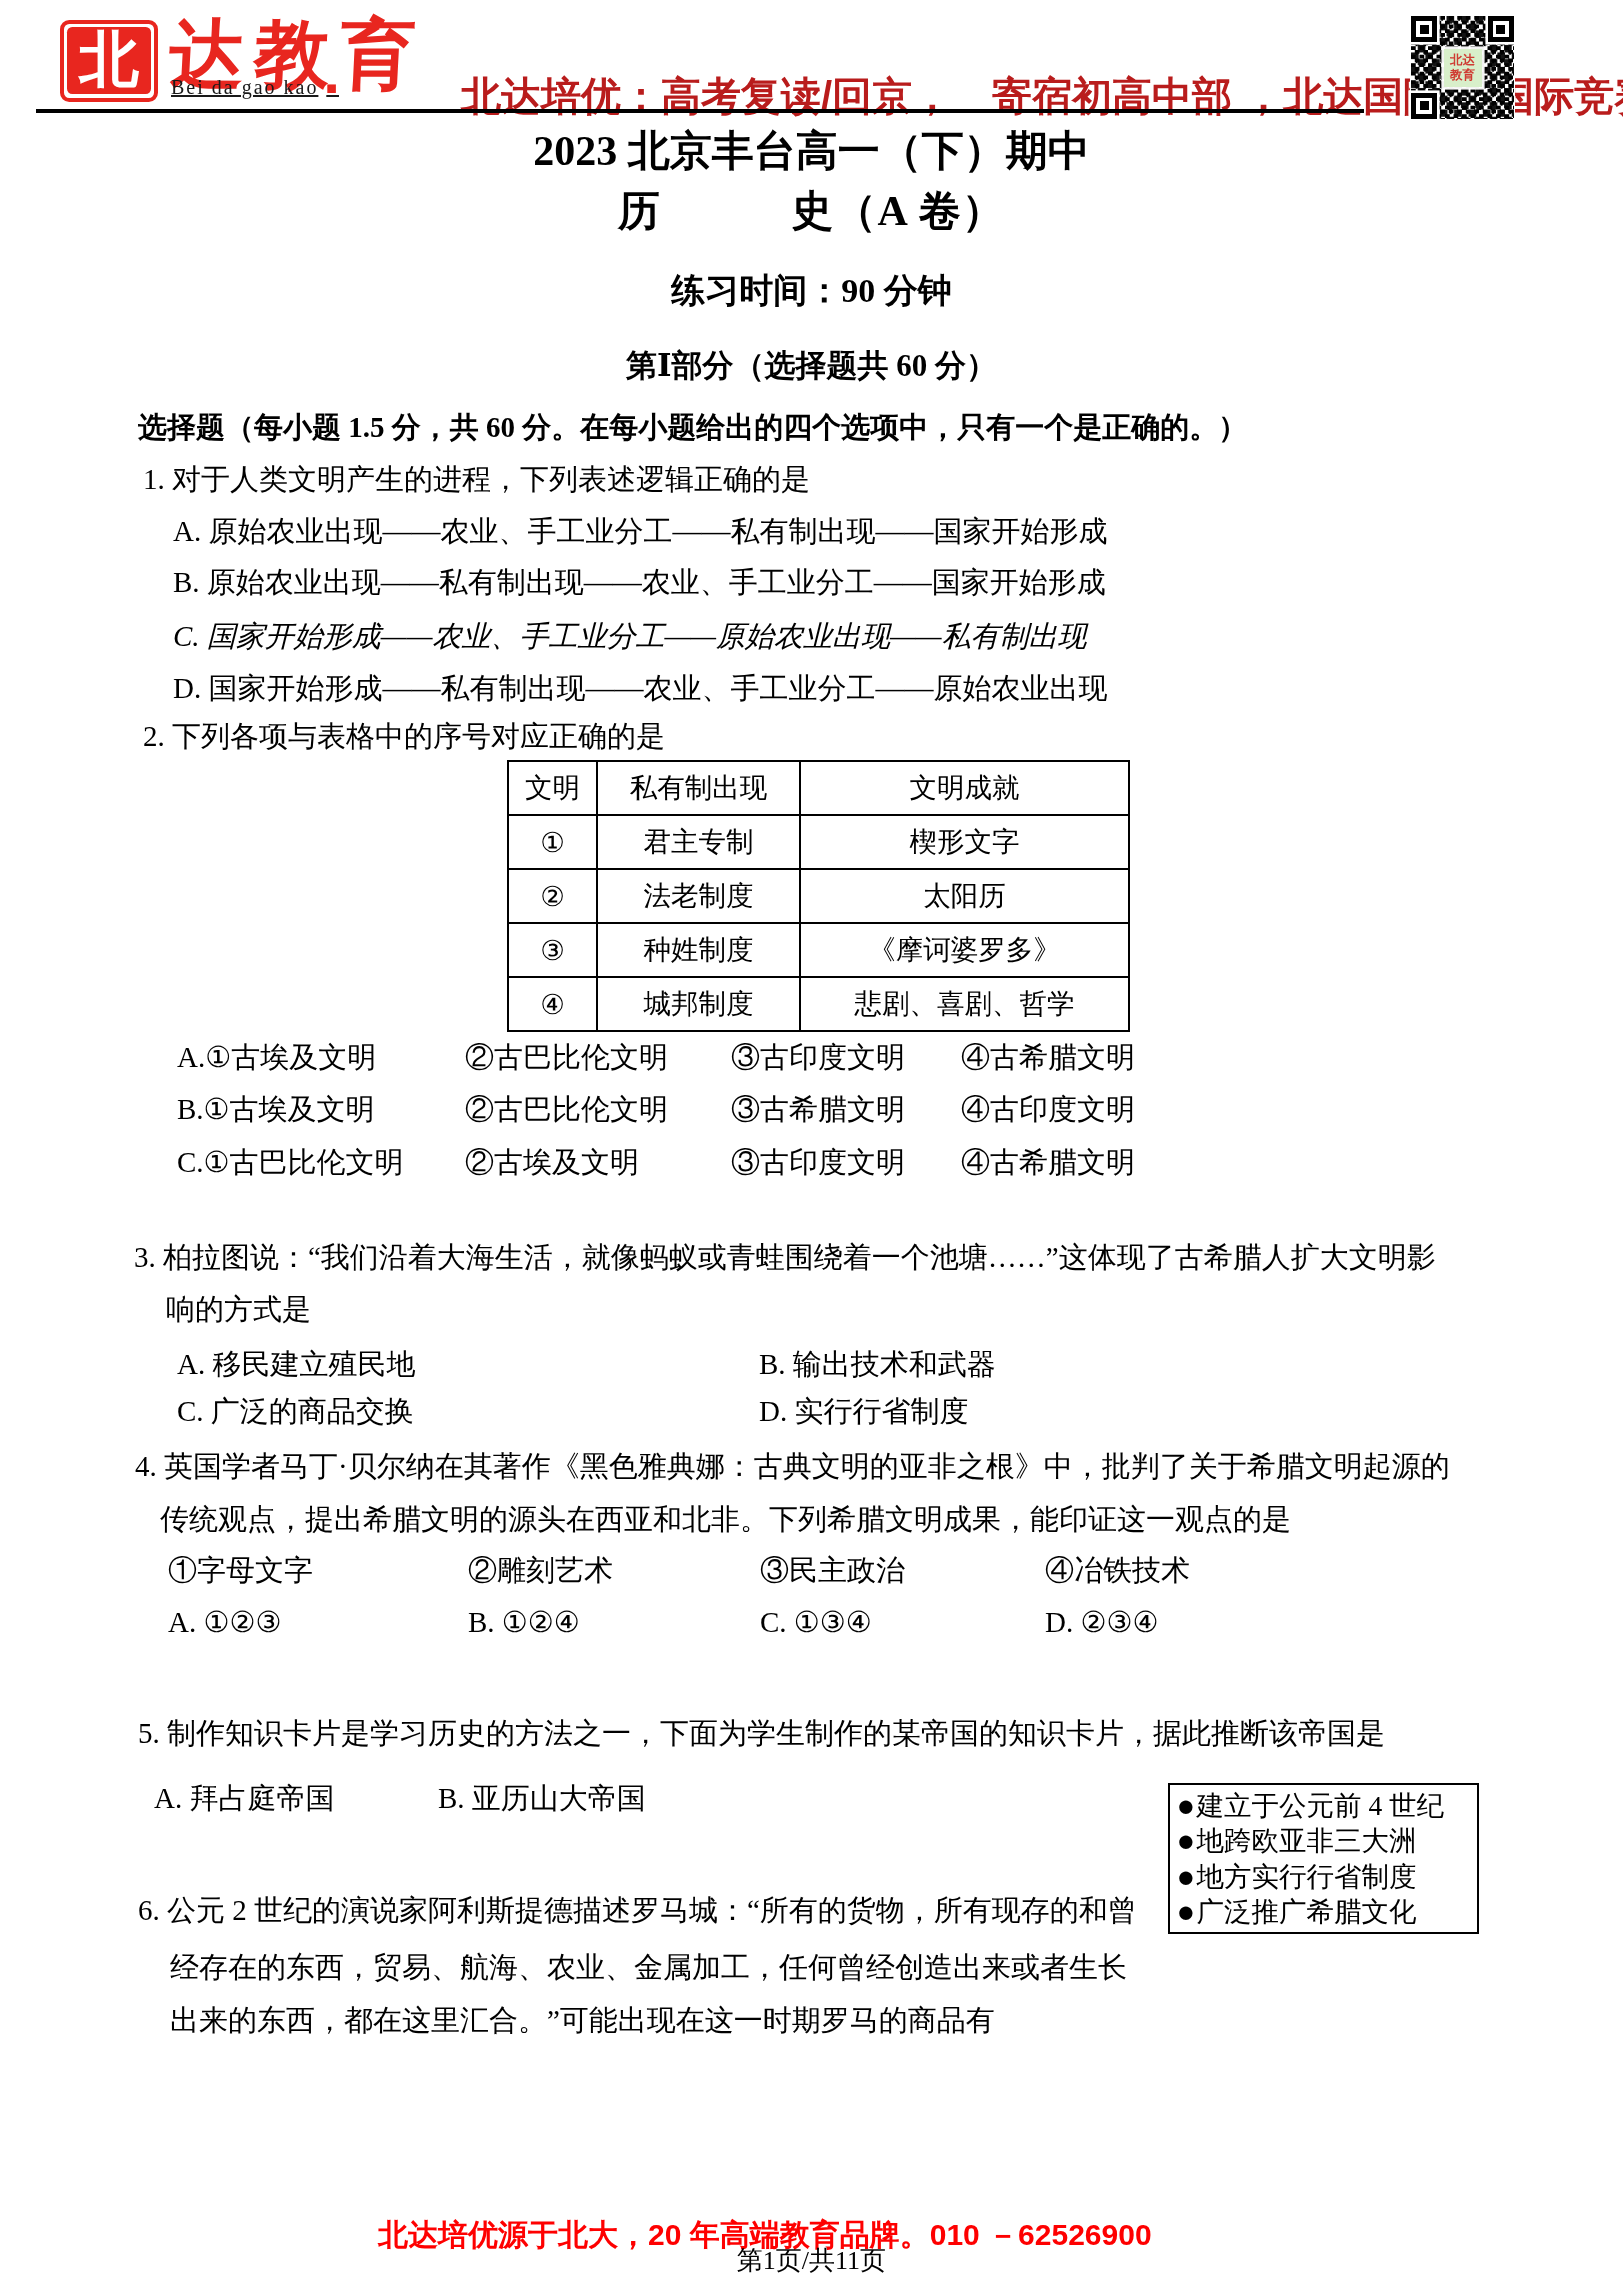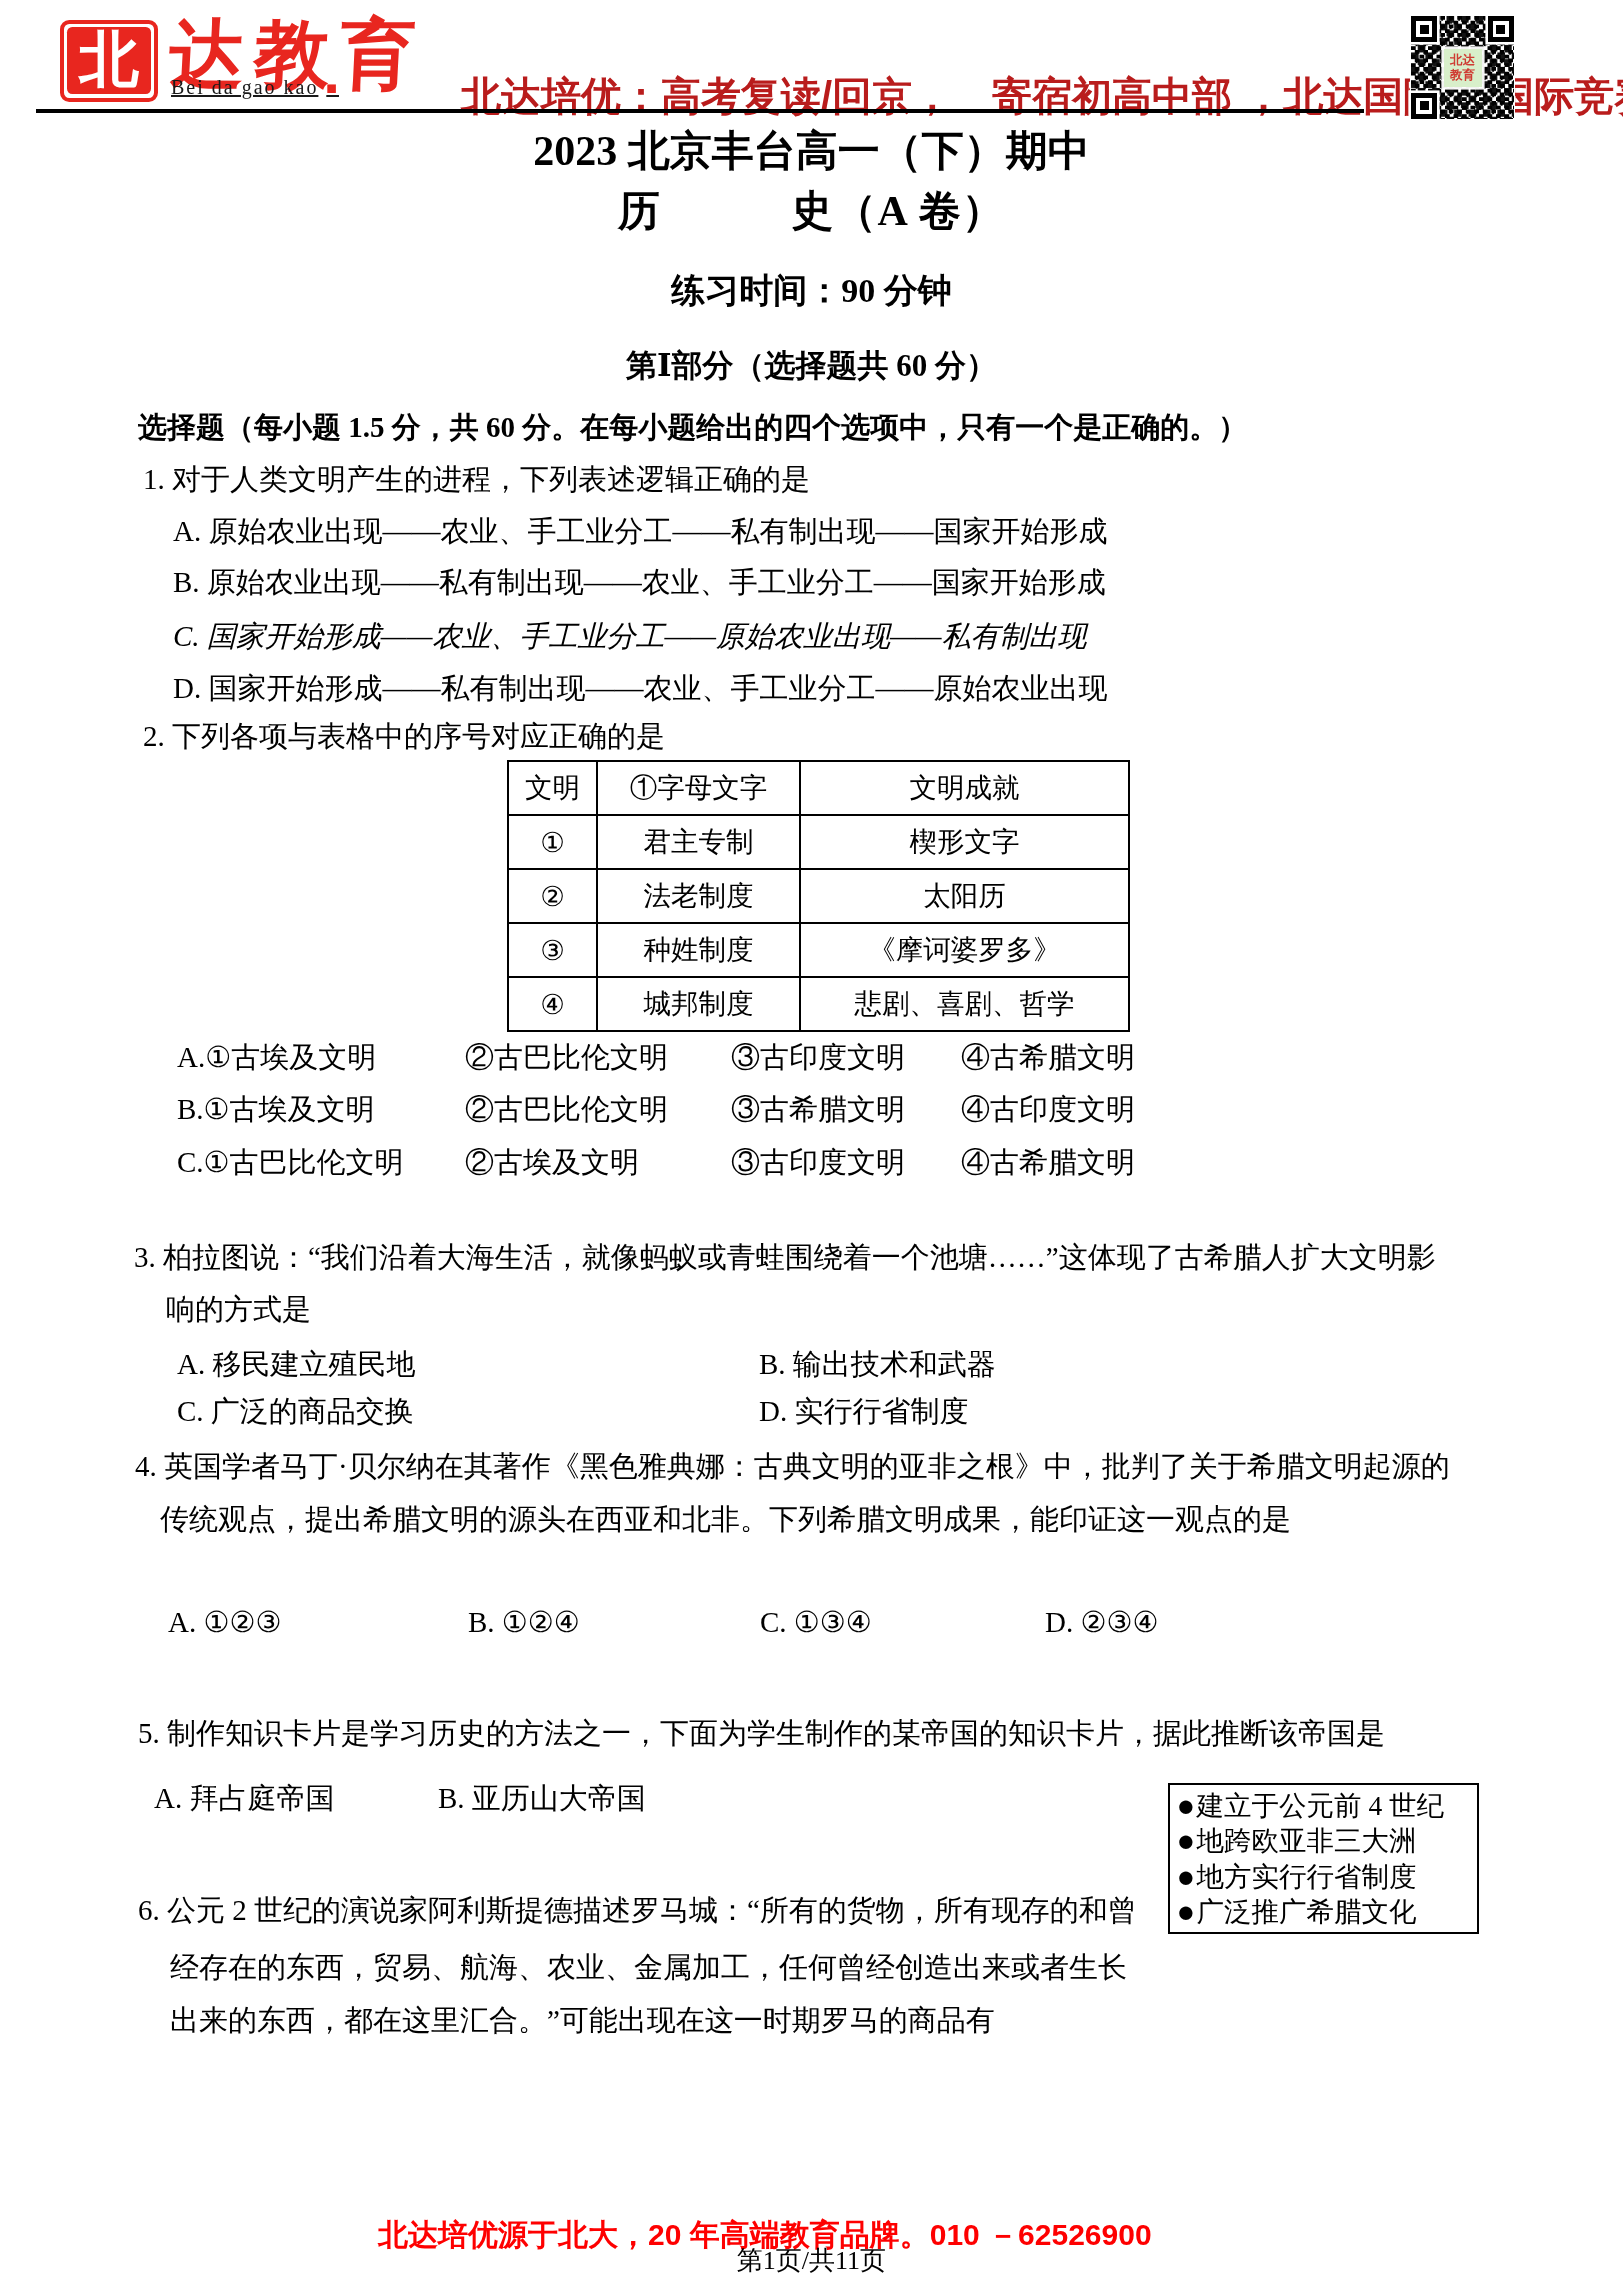--- a/index.html
+++ b/index.html
@@ -104,21 +104,21 @@
   <div class="line" style="left:143px; top:460px;">1. 对于人类文明产生的进程，下列表述逻辑正确的是</div>
   <div class="line" style="left:173px; top:512px;">A. 原始农业出现——农业、手工业分工——私有制出现——国家开始形成</div>
   <div class="line" style="left:173px; top:563px;">B. 原始农业出现——私有制出现——农业、手工业分工——国家开始形成</div>
   <div class="line" style="left:173px; top:617px;font-style:italic;">C. 国家开始形成——农业、手工业分工——原始农业出现——私有制出现</div>
   <div class="line" style="left:173px; top:669px;">D. 国家开始形成——私有制出现——农业、手工业分工——原始农业出现</div>
 
   <div class="line" style="left:143px; top:717px;">2. 下列各项与表格中的序号对应正确的是</div>
 
   <div class="qtable">
     <div class="cell hr fc">文明</div>
-    <div class="cell hr">①字母文字</div>
+    <div class="cell hr">私有制出现</div>
     <div class="cell hr">文明成就</div>
 
     <div class="cell fc">①</div>
     <div class="cell">君主专制</div>
     <div class="cell">楔形文字</div>
 
     <div class="cell fc">②</div>
     <div class="cell">法老制度</div>
     <div class="cell">太阳历</div>
 
@@ -135,20 +135,21 @@
   <div class="line cols q2row" style="left:177px; top:1090px;"><span class="c1">B.①古埃及文明</span><span class="c2">②古巴比伦文明</span><span class="c3">③古希腊文明</span><span>④古印度文明</span></div>
   <div class="line cols q2row" style="left:177px; top:1143px;"><span class="c1">C.①古巴比伦文明</span><span class="c2">②古埃及文明</span><span class="c3">③古印度文明</span><span>④古希腊文明</span></div>
 
   <div class="line" style="left:134px; top:1238px;">3. 柏拉图说：“我们沿着大海生活，就像蚂蚁或青蛙围绕着一个池塘……”这体现了古希腊人扩大文明影</div>
   <div class="line" style="left:166px; top:1290px;">响的方式是</div>
   <div class="line cols q3row" style="left:177px; top:1345px;"><span class="c1">A. 移民建立殖民地</span><span>B. 输出技术和武器</span></div>
   <div class="line cols q3row" style="left:177px; top:1392px;"><span class="c1">C. 广泛的商品交换</span><span>D. 实行行省制度</span></div>
 
   <div class="line" style="left:135px; top:1447px;">4. 英国学者马丁·贝尔纳在其著作《黑色雅典娜：古典文明的亚非之根》中，批判了关于希腊文明起源的</div>
   <div class="line" style="left:160px; top:1500px;">传统观点，提出希腊文明的源头在西亚和北非。下列希腊文明成果，能印证这一观点的是</div>
+  <div class="line cols q4row" style="left:168px; top:1551px;"><span class="c1">①字母文字</span><span class="c2">②雕刻艺术</span><span class="c3">③民主政治</span><span>④冶铁技术</span></div>
   <div class="line cols q4row" style="left:168px; top:1603px;"><span class="c1">A. ①②③</span><span class="c2">B. ①②④</span><span class="c3">C. ①③④</span><span>D. ②③④</span></div>
 
   <div class="line" style="left:138px; top:1714px;">5. 制作知识卡片是学习历史的方法之一，下面为学生制作的某帝国的知识卡片，据此推断该帝国是</div>
   <div class="line cols q5row" style="left:154px; top:1779px;"><span class="c1">A. 拜占庭帝国</span><span>B. 亚历山大帝国</span></div>
 
   <div class="card">
     <div class="card-line"><span class="bullet">●</span><span>建立于公元前 4 世纪</span></div>
     <div class="card-line"><span class="bullet">●</span><span>地跨欧亚非三大洲</span></div>
     <div class="card-line"><span class="bullet">●</span><span>地方实行行省制度</span></div>
     <div class="card-line"><span class="bullet">●</span><span>广泛推广希腊文化</span></div>

